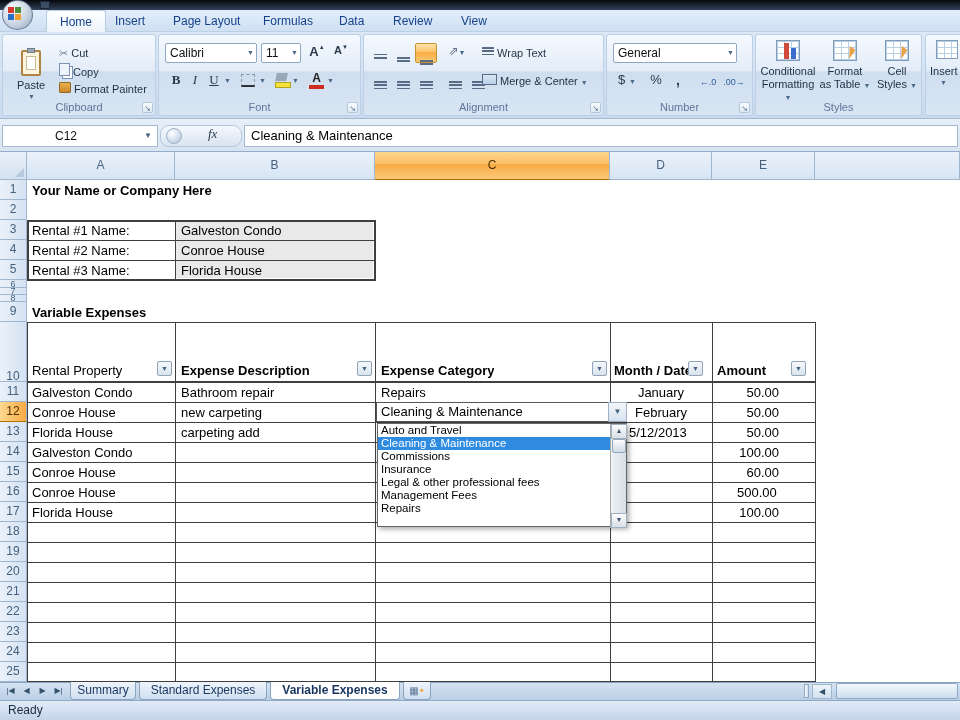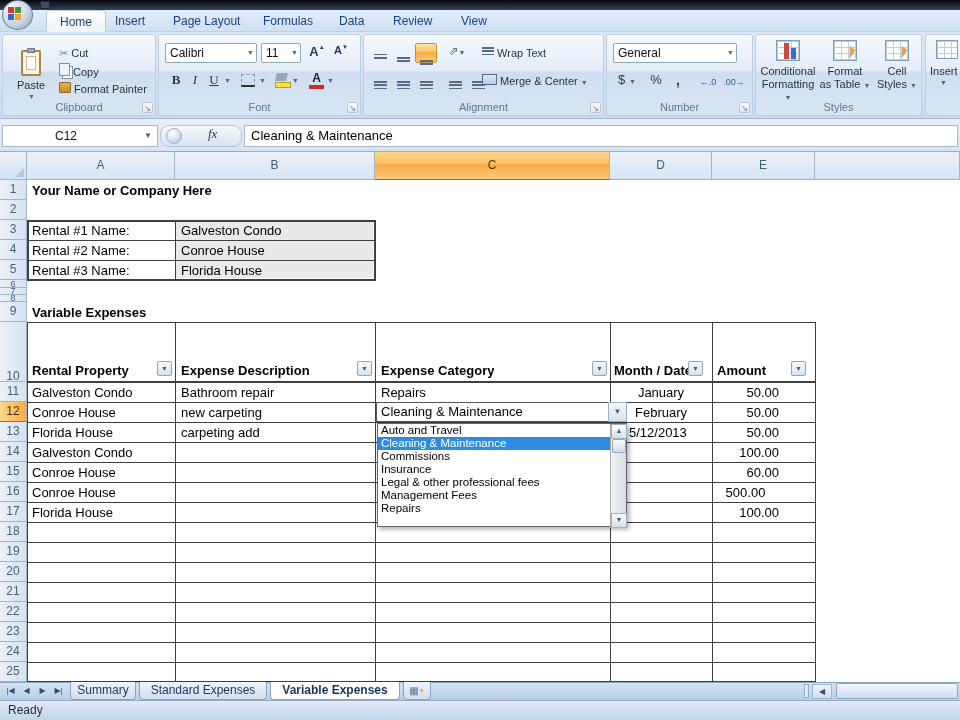--- a/index.html
+++ b/index.html
@@ -271,21 +271,21 @@
   <div class="r hline" style="left:27px;top:502px;width:789px"></div>
   <div class="r hline" style="left:27px;top:522px;width:789px"></div>
   <div class="r hline" style="left:27px;top:542px;width:789px"></div>
   <div class="r hline" style="left:27px;top:562px;width:789px"></div>
   <div class="r hline" style="left:27px;top:582px;width:789px"></div>
   <div class="r hline" style="left:27px;top:602px;width:789px"></div>
   <div class="r hline" style="left:27px;top:622px;width:789px"></div>
   <div class="r hline" style="left:27px;top:642px;width:789px"></div>
   <div class="r hline" style="left:27px;top:662px;width:789px"></div>
 
-  <div class="r ct nw" style="left:32px;top:361px;font-weight:bold">Rental Property</div>
+  <div class="r ct nw" style="left:32px;top:361px;font-weight:normal">Rental Property</div>
   <div class="r ct nw" style="left:181px;top:361px;font-weight:bold">Expense Description</div>
   <div class="r ct nw" style="left:381px;top:361px;font-weight:bold">Expense Category</div>
   <div class="r ct nw" style="left:614px;top:361px;font-weight:bold;width:74px">Month / Date</div>
   <div class="r ct nw" style="left:717px;top:361px;font-weight:bold">Amount</div>
   <div class="r filterbtn" style="left:157px;top:361px">▼</div>
   <div class="r filterbtn" style="left:357px;top:361px">▼</div>
   <div class="r filterbtn" style="left:592px;top:361px">▼</div>
   <div class="r filterbtn" style="left:688px;top:361px">▼</div>
   <div class="r filterbtn" style="left:791px;top:361px">▼</div>
 
@@ -305,21 +305,21 @@
   <div class="r ct nw" style="left:629px;top:423px">5/12/2013</div>
   <div class="r ct nw" style="left:712px;top:423px;width:67px;text-align:right">50.00</div>
 
   <div class="r ct nw" style="left:32px;top:443px">Galveston Condo</div>
   <div class="r ct nw" style="left:712px;top:443px;width:67px;text-align:right">100.00</div>
 
   <div class="r ct nw" style="left:32px;top:463px">Conroe House</div>
   <div class="r ct nw" style="left:712px;top:463px;width:67px;text-align:right">60.00</div>
 
   <div class="r ct nw" style="left:32px;top:483px">Conroe House</div>
-  <div class="r ct nw" style="left:712px;top:483px;width:67px;text-align:center">500.00</div>
+  <div class="r ct nw" style="left:737px;top:483px;width:67px;text-align:left">500.00</div>
 
   <div class="r ct nw" style="left:32px;top:503px">Florida House</div>
   <div class="r ct nw" style="left:712px;top:503px;width:67px;text-align:right">100.00</div>
 
   <div class="r ddcell nw">Cleaning &amp; Maintenance</div>
   <div class="r ddbtn">▼</div>
   <div class="r ddlist">
     <div class="dd-item">Auto and Travel</div>
     <div class="dd-item selected">Cleaning &amp; Maintenance</div>
     <div class="dd-item">Commissions</div>

